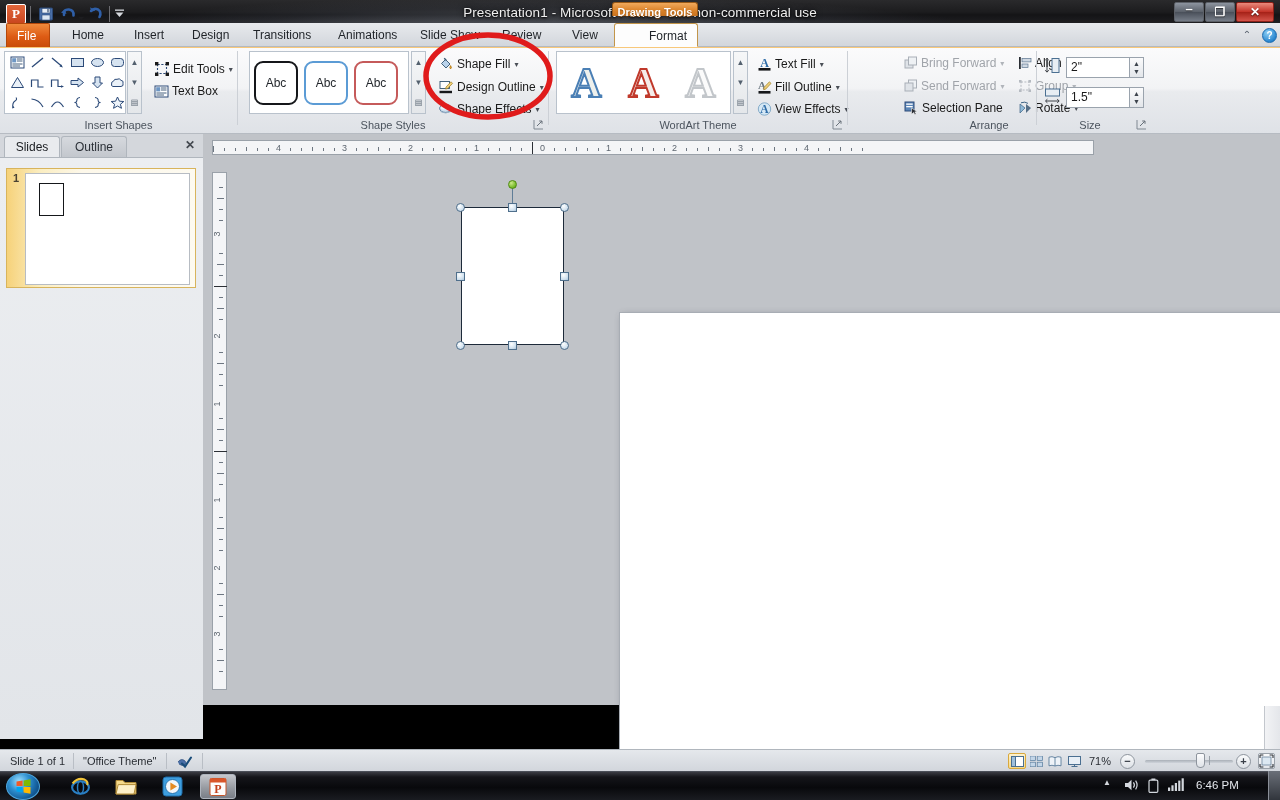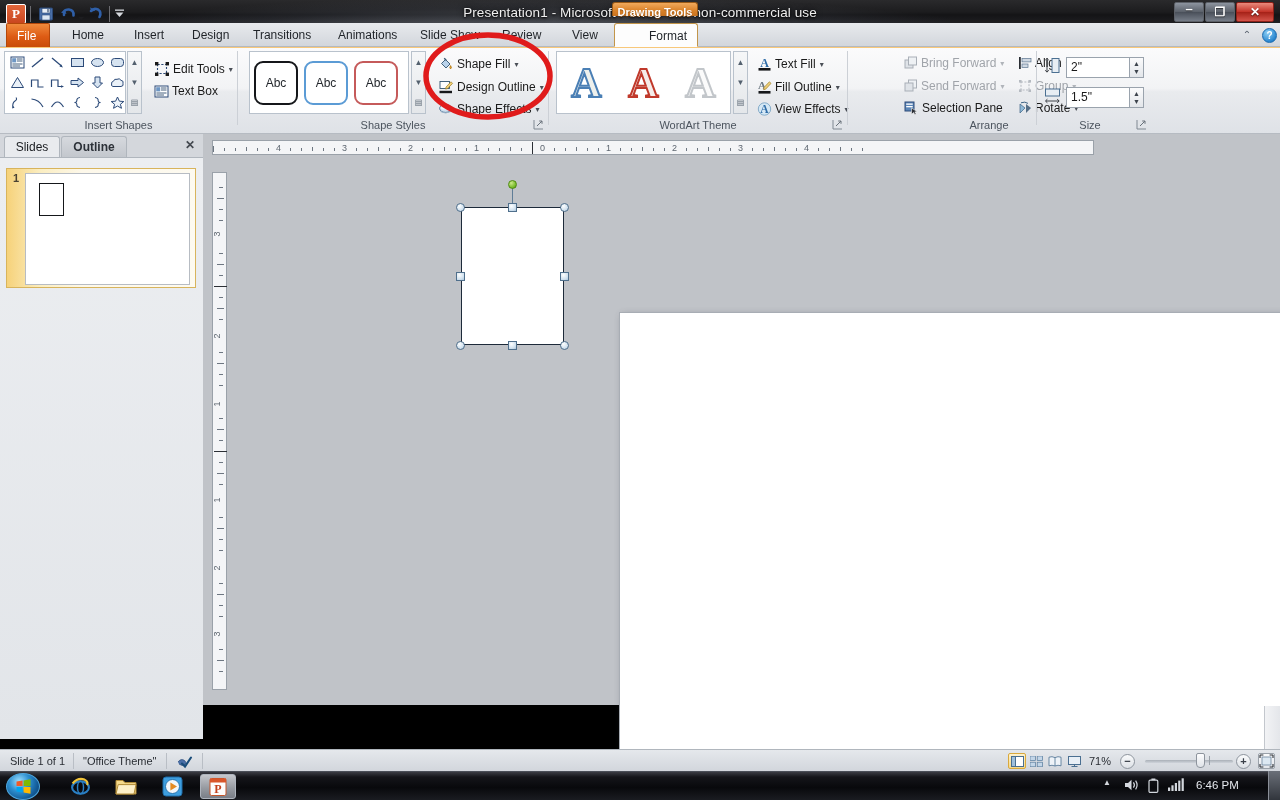--- a/index.html
+++ b/index.html
@@ -174,21 +174,21 @@
     position:absolute; left:0; top:134px; width:203px; height:605px;
     background:#d4d7dc;
   }
   .pane-tabs { position:absolute; left:0; top:2px; width:203px; height:21px; }
   .ptab {
     position:absolute; top:0; height:21px; line-height:20px;
     font-size:12px; text-align:center; color:#2c3138;
     border:1px solid #b0b6bd; border-bottom:none; border-radius:3px 3px 0 0;
   }
   .ptab.active { background:#e9ebee; color:#1a1d21; }
-  .ptab.idle { background: linear-gradient(to bottom,#d6d9de,#c3c7cd); font-weight: bold; }
+  .ptab.idle { background: linear-gradient(to bottom,#d6d9de,#c3c7cd); }
   .pane-close {
     position:absolute; left:183px; top:3px; width:14px; height:14px;
     color:#43484f; font-size:12px; font-weight:bold; text-align:center; line-height:13px;
   }
   .slidepanel {
     position:absolute; left:0; top:23px; width:203px; height:582px;
     background: linear-gradient(to bottom,#eceef1,#e2e5e9);
     border-top:1px solid #b0b6bd;
   }
   .slide-item {

